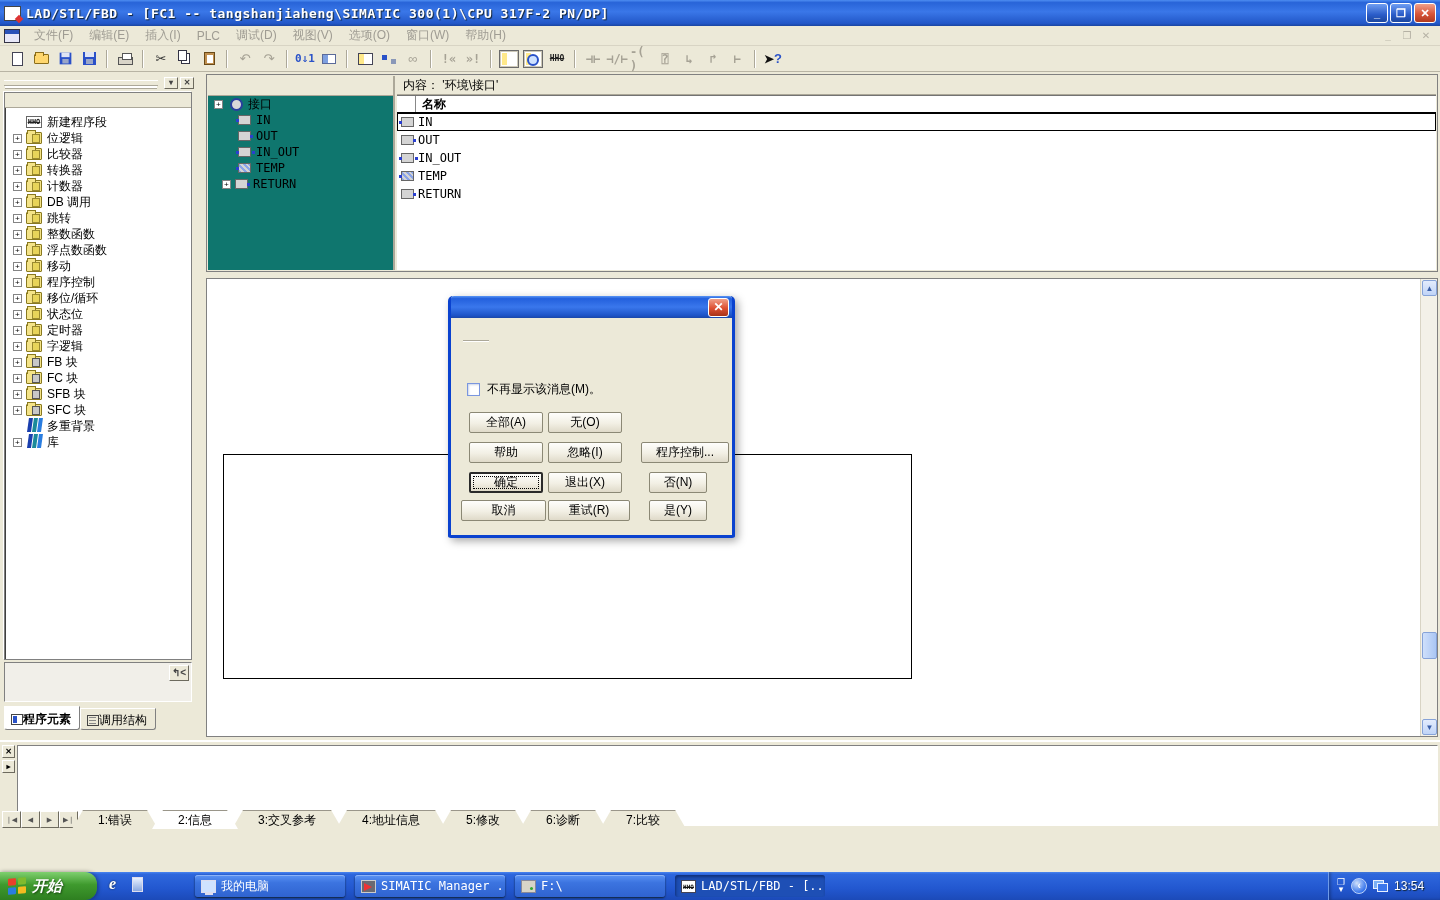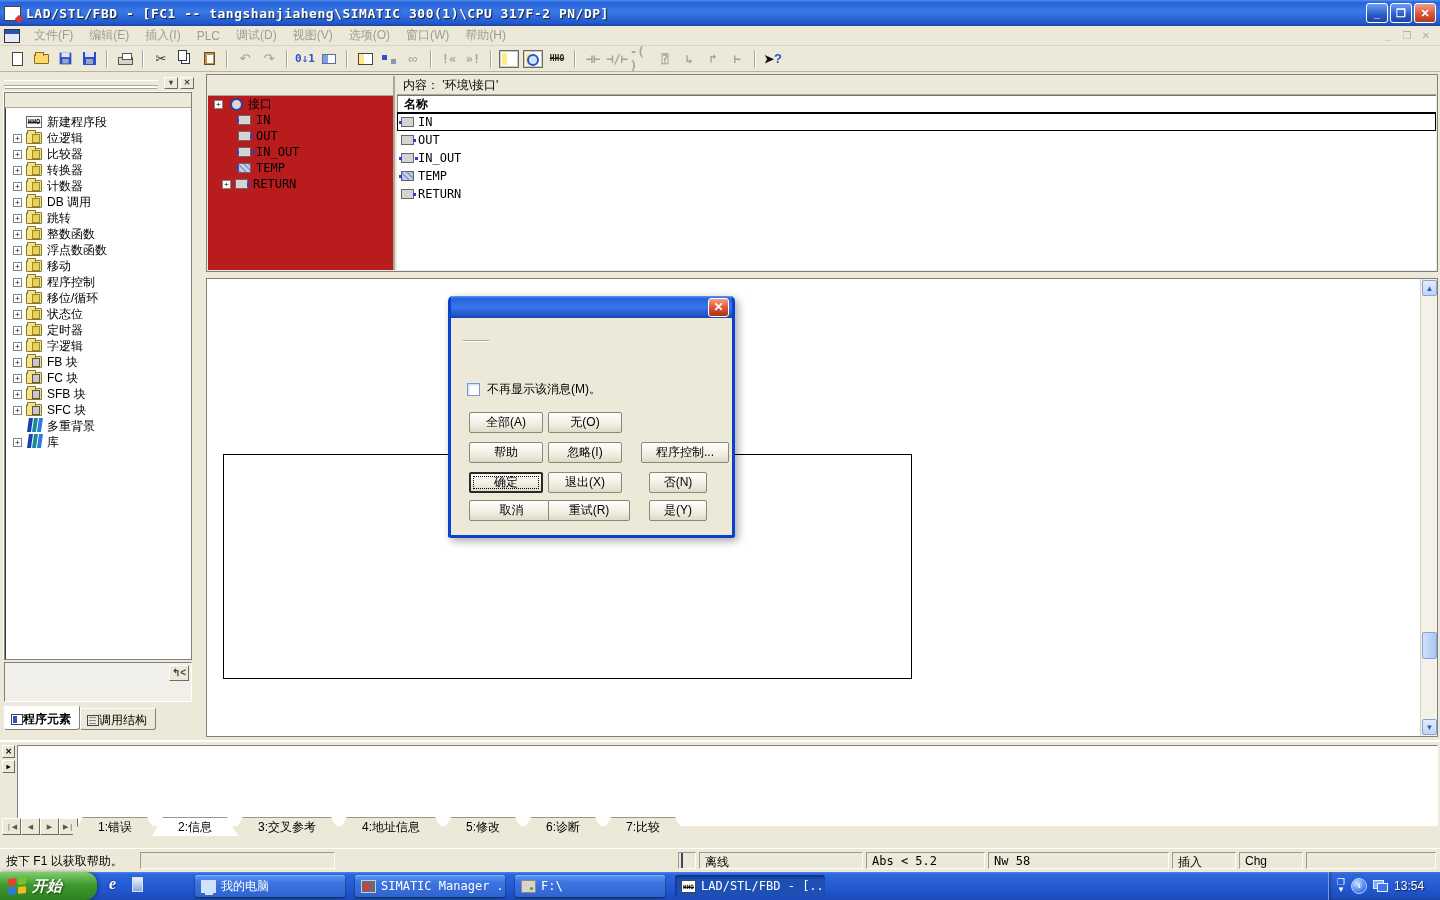--- a/index.html
+++ b/index.html
@@ -100,36 +100,36 @@
     background:#ece9d8;display:flex;align-items:center;gap:0;border-radius:0 0 3px 3px;}
   .ltab.active{background:#fff;height:24px;z-index:2;font-weight:bold;}
   .ltab-ico{width:12px;height:11px;background:#fff;border:1px solid #444;position:relative;}
   .ltab-ico::before{content:"";position:absolute;left:1px;top:1px;width:4px;height:7px;background:#2a52c8;}
   .ltab-ico2{background:#ece9d8;}
   .ltab-ico2::before{background:#888;width:7px;height:1px;box-shadow:0 3px 0 #888,0 6px 0 #888;}
 
   
   .rarea{position:absolute;left:206px;top:2px;width:1232px;height:664px;}
   .decl{position:absolute;left:0;top:0;width:1232px;height:198px;border:1px solid #808080;background:#ece9d8;}
-  .iftree{position:absolute;left:1px;top:1px;width:187px;bottom:1px;background:#b91c1c;border-right:2px solid #aca899;}
+  .iftree{position:absolute;left:1px;top:1px;width:187px;bottom:1px;background:#0f766e;border-right:2px solid #aca899;}
   .iftree-hdr{height:20px;background:#ece9d8;border-bottom:1px solid #aca899;}
   .ifrow{height:16px;display:flex;align-items:center;padding-left:6px;white-space:nowrap;}
   .ifrow.child{padding-left:30px;}
   .ifroot-ic{width:13px;height:13px;border:2px solid #2a3f9e;border-radius:50%;background:#d8d8d8;margin:0 5px 0 4px;flex:0 0 13px;}
   .dic{width:13px;height:10px;background:#d4d4d4;border:1px solid #666;margin-right:5px;position:relative;flex:0 0 13px;}
   .dic::before{content:"";position:absolute;left:-3px;top:3px;width:3px;height:3px;background:#2a3fd0;}
   .dic.out::before{left:auto;right:-3px;}
   .dic.inout::before{box-shadow:16px 0 0 #2a3fd0;}
   .dic.temp{background:repeating-linear-gradient(45deg,#8aa4e8 0 2px,#d4d4d4 2px 4px);}
   .ifname{font-family:"DejaVu Sans Mono","Liberation Mono",monospace;font-size:12px;}
   .contzone{position:absolute;left:190px;top:1px;right:1px;bottom:1px;background:#737373;}
   .conttitle{height:19px;border-bottom:1px solid #aca899;display:flex;align-items:center;padding-left:6px;background:#ece9d8;}
   .dtable{position:absolute;left:0;top:20px;right:0;bottom:0;background:#fff;}
   .dth{height:17px;display:flex;align-items:center;border-bottom:1px solid #000;}
-  .dth span{font-weight:bold;border-left:1px solid #888;padding-left:6px;height:100%;display:flex;align-items:center;text-align:center;}
+  .dth span{font-weight:bold;border-left:1px solid #888;padding-left:6px;margin-left:18px;height:100%;display:flex;align-items:center;text-align:center;}
   .dtr{height:18px;display:flex;align-items:center;padding-left:3px;border:1px solid transparent;}
   .dtr.sel{border:1px solid #000;}
   .dtr .dic{margin-right:4px;}
   .dtr .nm{font-family:"DejaVu Sans Mono","Liberation Mono",monospace;}
 
   
   .editor{position:absolute;left:0;top:204px;width:1232px;height:459px;background:#fff;border:1px solid #808080;}
   .netrect{position:absolute;left:16px;top:175px;width:689px;height:225px;border:1px solid #000;}
   .vscroll{position:absolute;right:0;top:0;width:17px;height:100%;background:#f3f1e8;border-left:1px solid #d8d4c4;}
   .sbtn{position:absolute;left:1px;width:15px;height:16px;background:linear-gradient(180deg,#e3ecfd,#c0d4f7);
@@ -155,21 +155,21 @@
     border:1px solid #8b8875;border-radius:2px;font-size:12px;text-align:center;line-height:19px;color:#000;}
   .xpbtn.default{border:2px solid #2a2a2a;outline:1px dotted #000;outline-offset:-5px;line-height:17px;}
 
   
   .msgpanel{position:absolute;left:0;top:740px;width:1440px;height:108px;background:#ece9d8;border-top:2px solid #fff;}
   .msgside{position:absolute;left:2px;top:3px;width:14px;bottom:22px;}
   .msgx{width:13px;height:13px;background:#ece9d8;border:1px solid;border-color:#fff #6d6a5e #6d6a5e #fff;
     font:bold 8px "Liberation Sans",sans-serif;text-align:center;line-height:11px;margin-bottom:2px;}
   .msgwhite{position:absolute;left:17px;top:3px;right:2px;bottom:22px;background:#fff;
     border:1px solid;border-color:#808080 #fff #fff #808080;}
-  .msgtabs{position:absolute;left:2px;bottom:12px;right:2px;height:19px;display:flex;align-items:stretch;}
+  .msgtabs{position:absolute;left:2px;bottom:19px;right:2px;height:19px;display:flex;align-items:stretch;}
   .navbtn{width:19px;height:17px;margin-top:1px;background:#ece9d8;border:1px solid;border-color:#fff #6d6a5e #6d6a5e #fff;
     font-size:7px;color:#555;display:flex;align-items:center;justify-content:center;}
   .mtab{position:relative;margin-left:-6px;padding:2px 26px 0 26px;background:#ece9d8;color:#000;
     clip-path:polygon(11px 0,calc(100% - 11px) 0,100% 100%,0 100%);
     box-shadow:inset 0 1px 0 #9a968a;display:flex;align-items:center;justify-content:center;font-size:12px;}
   .mtab.active{background:#fff;z-index:3;}
   .mtab:first-of-type{margin-left:4px;}
 
   
   .statusbar{position:absolute;left:0;top:848px;width:1440px;height:24px;background:#ece9d8;border-top:1px solid #fff;}
@@ -560,21 +560,21 @@
       <span>不再显示该消息(M)。</span>
     </div>
     <div class="xpbtn" style="left:18px;top:116px;width:74px;text-align:center;">全部(A)</div>
     <div class="xpbtn" style="left:97px;top:116px;width:74px;">无(O)</div>
     <div class="xpbtn" style="left:18px;top:146px;width:74px;">帮助</div>
     <div class="xpbtn" style="left:97px;top:146px;width:74px;">忽略(I)</div>
     <div class="xpbtn" style="left:190px;top:146px;width:88px;">程序控制...</div>
     <div class="xpbtn default" style="left:18px;top:176px;width:74px;">确定</div>
     <div class="xpbtn" style="left:97px;top:176px;width:74px;">退出(X)</div>
     <div class="xpbtn" style="left:198px;top:176px;width:58px;">否(N)</div>
-    <div class="xpbtn" style="left:18px;top:204px;width:85px;">取消</div>
+    <div class="xpbtn" style="left:10px;top:204px;width:85px;">取消</div>
     <div class="xpbtn" style="left:97px;top:204px;width:82px;">重试(R)</div>
     <div class="xpbtn" style="left:198px;top:204px;width:58px;">是(Y)</div>
   </div>
 
   <div class="msgpanel">
     <div class="msgside">
       <div class="msgx">✕</div>
       <div class="msgx">▸</div>
     </div>
     <div class="msgwhite"></div>
@@ -586,31 +586,20 @@
       <div class="mtab">1:错误</div>
       <div class="mtab active">2:信息</div>
       <div class="mtab">3:交叉参考</div>
       <div class="mtab">4:地址信息</div>
       <div class="mtab">5:修改</div>
       <div class="mtab">6:诊断</div>
       <div class="mtab">7:比较</div>
     </div>
   </div>
 
-  <div class="statusbar">
-    <span class="sbtext">按下 F1 以获取帮助。</span>
-    <span class="sbox" style="left:140px;width:195px;"></span>
-    <span class="sbox" style="left:678px;width:18px;padding:1px 2px;"><span class="sico"></span></span>
-    <span class="sbox" style="left:699px;width:164px;">离线</span>
-    <span class="sbox mono" style="left:866px;width:119px;">Abs &lt; 5.2</span>
-    <span class="sbox mono" style="left:988px;width:181px;">Nw 58</span>
-    <span class="sbox" style="left:1172px;width:64px;">插入</span>
-    <span class="sbox" style="left:1239px;width:64px;">Chg</span>
-    <span class="sbox" style="left:1306px;width:130px;"></span>
-  </div>
 
   <div class="taskbar">
     <div class="startbtn">
       <span class="flag">
           <i class="r"></i>
           <i class="g"></i>
           <i class="b"></i>
           <i class="y"></i>
         </span>
       <span class="startlabel">开始</span>

